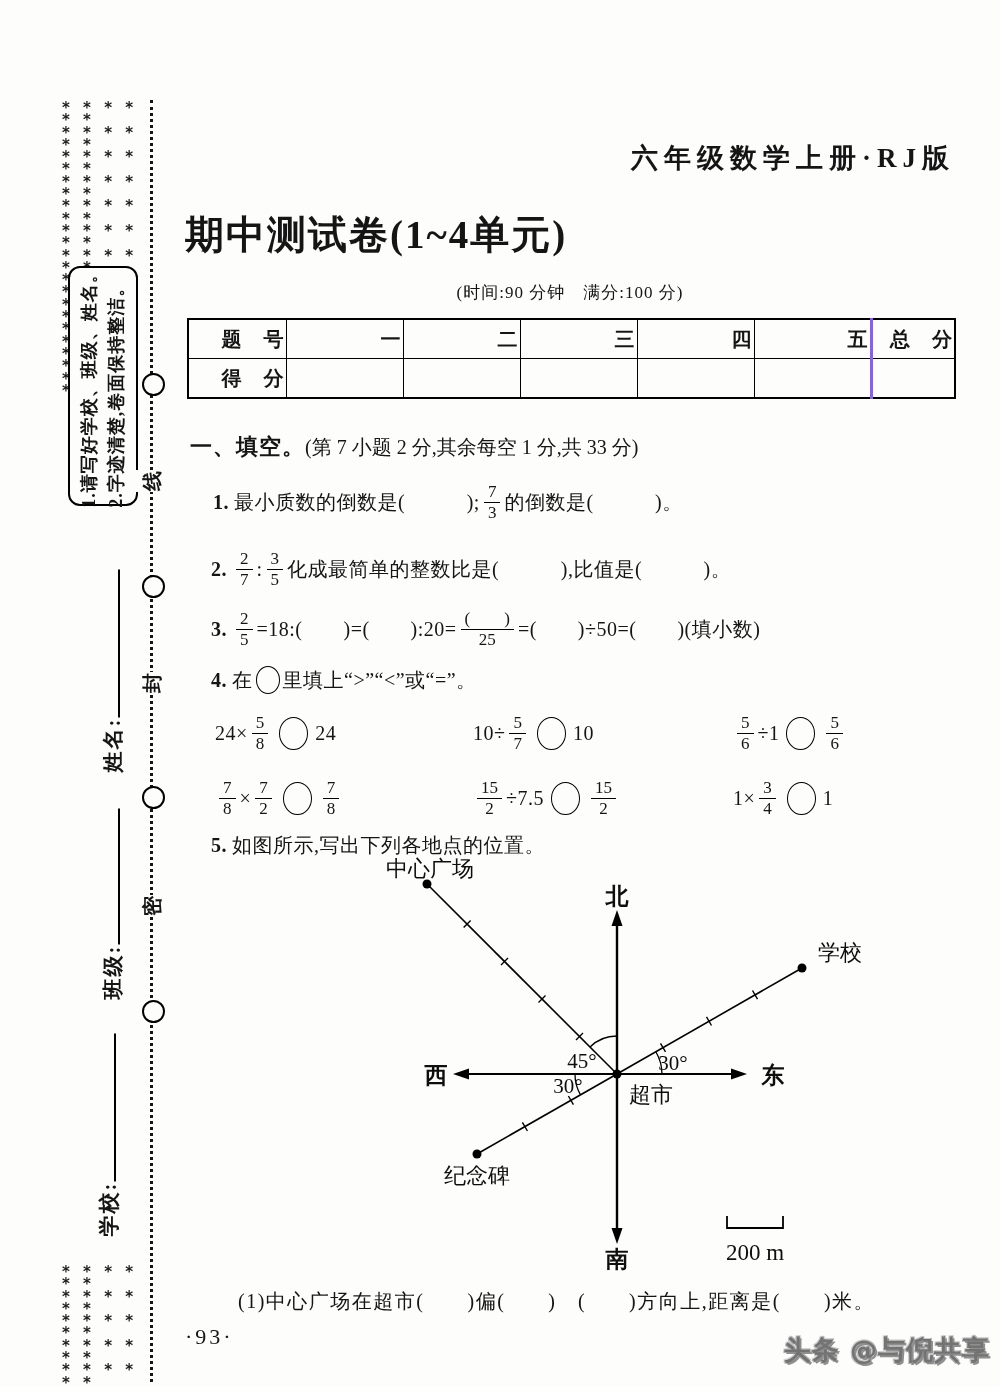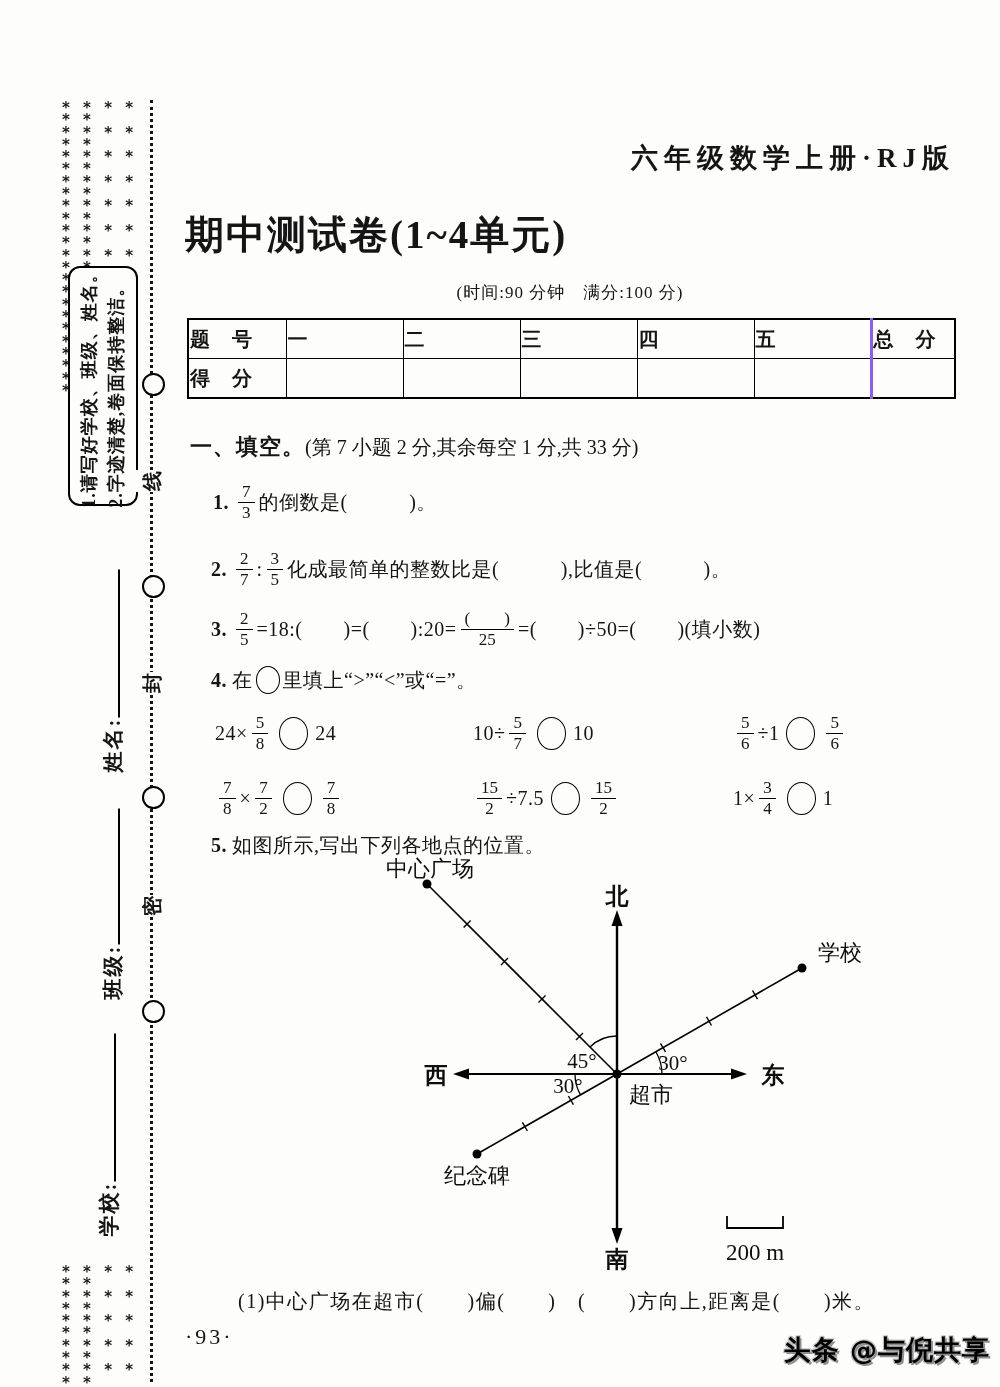--- a/index.html
+++ b/index.html
@@ -19,40 +19,40 @@
   .seal-circle{position:absolute;left:142px;width:19px;height:19px;border:2px solid #000;border-radius:50%;background:#fdfdfb}
   .seal-char{position:absolute;left:152px;font-size:20px;font-weight:bold;background:#fdfdfb;padding:4px 1px;transform:translate(-50%,-50%) rotate(-90deg)}
 
   
   .t-small{position:absolute;left:185px;top:140px;width:770px;text-align:right;font-size:27px;font-weight:bold;letter-spacing:6px}
   .t-main{position:absolute;left:185px;top:208px;width:770px;text-align:left;font-size:39px;font-weight:900;letter-spacing:2px}
   .t-sub{position:absolute;left:185px;top:281px;width:770px;text-align:center;font-size:17px;font-weight:normal;letter-spacing:1px}
 
   
   table.score{position:absolute;left:187px;top:318px;border-collapse:collapse;table-layout:fixed;border:2.5px solid #000}
-  table.score td{border:1.5px solid #000;height:36px;text-align:left;font-size:20px;font-weight:bold;letter-spacing:1px}
+  table.score td{border:1.5px solid #000;height:36px;text-align:right;font-size:20px;font-weight:bold;letter-spacing:1px}
   table.score td.totcol{border-left:3px solid #8b5cf6}
 
   
   .sec-head{position:absolute;left:190px;top:432px;font-size:20px;white-space:nowrap}
   .sec-head b{font-size:22px;letter-spacing:1px}
   .qline{position:absolute;display:flex;align-items:center;font-size:20px;white-space:nowrap;letter-spacing:0.5px}
   .qnum{font-weight:bold;margin-right:5px}
   .frac{display:inline-flex;flex-direction:column;align-items:center;margin:0 4px;line-height:1.15;font-size:17px;letter-spacing:0}
   .frac .fn{border-bottom:1.6px solid #000;padding:0 4px}
   .frac .fd{padding:0 4px}
   .cmp{display:inline-block;width:27px;height:31px;border:1.7px solid #000;border-radius:50%;margin:0 7px;flex:none;background:transparent}
   .cmp.sm{width:22px;height:26px;margin:0 3px}
 
   
   svg.diagram{position:absolute;left:370px;top:856px}
   svg.diagram text{font-family:"Liberation Serif","DejaVu Serif",serif;fill:#0e0e0e}
 
   .pagenum{position:absolute;left:185px;top:1324px;width:770px;text-align:left;font-size:22px;letter-spacing:3px}
-  .watermark{position:absolute;left:730px;top:1332px;width:260px;text-align:right;font-size:27px;font-weight:bold;letter-spacing:1px;color:#000000;font-family:"DejaVu Sans",sans-serif;text-shadow:2px 2px 0 #8f8f8f,-1px -1px 0 #cfcfcf,1px -1px 0 #b5b5b5,-1px 1px 0 #b5b5b5}
+  .watermark{position:absolute;left:730px;top:1332px;width:260px;text-align:right;font-size:27px;font-weight:bold;letter-spacing:1px;color:#737373;font-family:"DejaVu Sans",sans-serif;text-shadow:2px 2px 0 #8f8f8f,-1px -1px 0 #cfcfcf,1px -1px 0 #b5b5b5,-1px 1px 0 #b5b5b5}
 </style>
 </head>
 <body>
 
 <div class="page">
 
   <div class="aster aster-top">
       <div>* * * * * *</div>
       <div>* * * * * *</div>
       <div>* * * * * *</div>
@@ -127,20 +127,21 @@
       <td></td>
       <td class="totcol"></td>
     </tr>
   </tbody>
     </table>
 
   <div class="sec-head"><b>一、填空。</b><span>(第 7 小题 2 分,其余每空 1 分,共 33 分)</span></div>
 
   <div class="qline" style="left:213px;top:476px;height:52px">
       <span class="qnum">1.</span>
+      <span class="qtxt">最小质数的倒数是(　　　);</span>
       <span class="frac">
         <span class="fn">7</span>
         <span class="fd">3</span>
       </span>
       <span class="qtxt">的倒数是(　　　)。</span>
     </div>
   <div class="qline" style="left:211px;top:541px;height:56px">
       <span class="qnum">2.</span>
       <span class="frac">
         <span class="fn">2</span>

